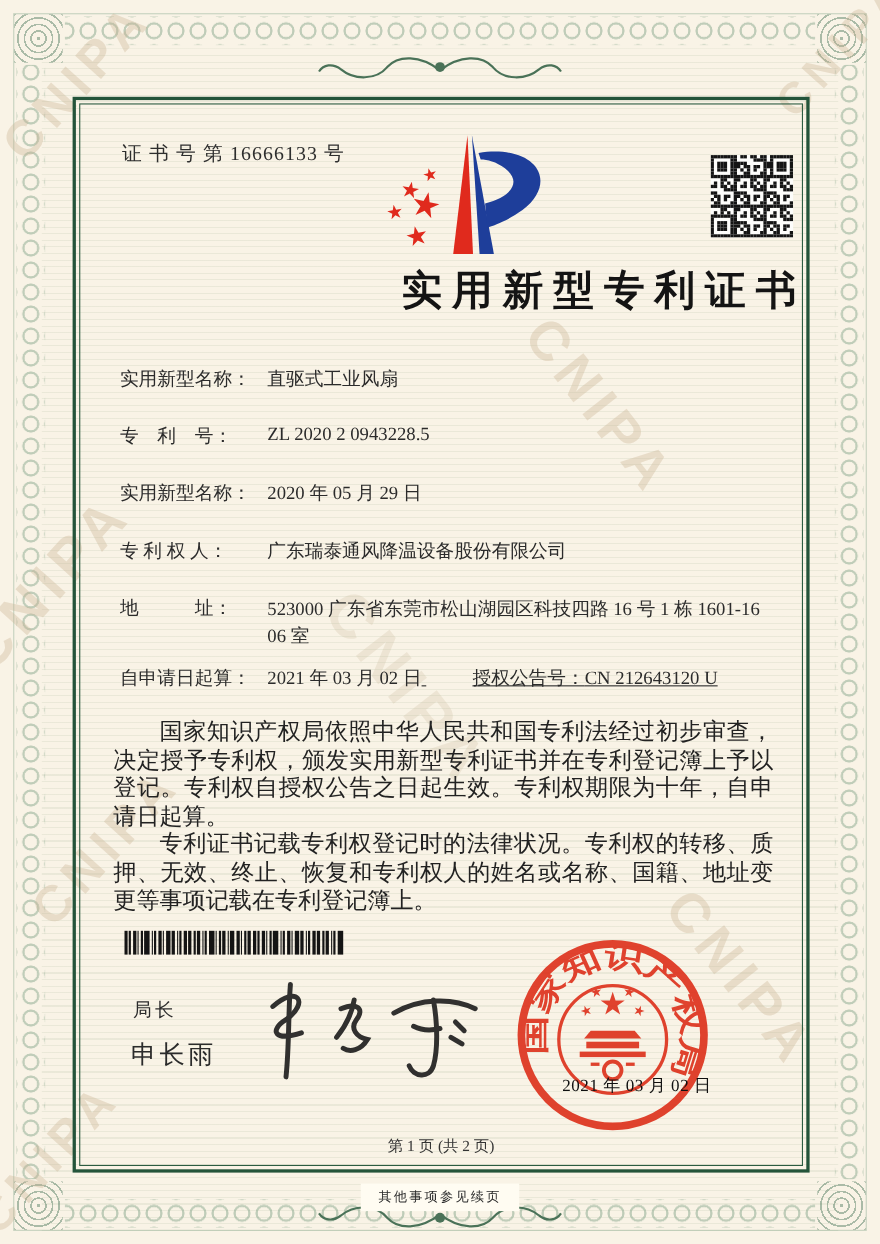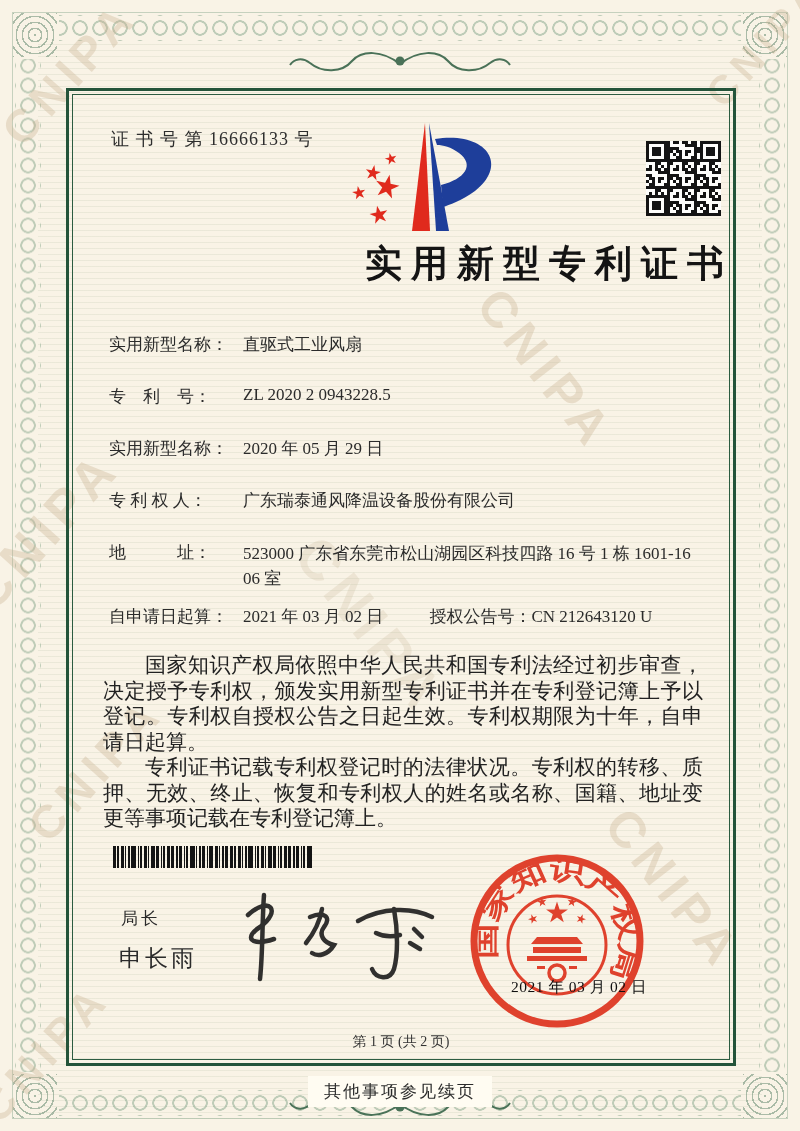--- a/index.html
+++ b/index.html
@@ -35,39 +35,39 @@
   .w8{left:-40px;top:1028px;font-size:44px;transform:rotate(-48deg);}
   
   .frame{position:absolute;left:66px;top:88px;width:664px;height:972px;
          border:3px solid #24543a;outline:1px solid #2c5c41;outline-offset:-7px;}
   .cert-no{position:absolute;left:42px;top:36px;font-size:18px;letter-spacing:1px;color:#2e2e2e;}
   .logo{position:absolute;left:268px;top:28px;}
   .qr{position:absolute;left:577px;top:50px;width:75px;height:75px;background:#fdfdfb;}
   .title{position:absolute;left:0;right:0;top:148px;text-align:right;font-size:37px;font-weight:700;
          letter-spacing:9px;padding-left:9px;color:#141414;}
   .fields{position:absolute;left:40px;right:30px;top:242px;font-size:17px;}
-  .frow{margin-bottom:29px;}
+  .frow{margin-bottom:29px;text-decoration:underline;}
   .flabel{display:inline-block;min-width:134px;vertical-align:top;}
   .fvalue{display:inline-block;vertical-align:top;}
   .addr .fvalue{width:452px;word-break:break-all;line-height:25px;}
   .addr{margin-bottom:14px;}
   .pair2{margin-left:42px;}
   .paras{position:absolute;left:34px;top:562px;width:600px;font-size:21px;line-height:25.5px;
          text-align:justify;color:#222;}
   .paras p{margin:0;text-indent:2em;}
   .barcode{position:absolute;left:44px;top:755px;width:206px;height:22px;}
   .officer-title{position:absolute;left:52px;top:816px;font-size:17px;letter-spacing:3px;}
   .officer-name{position:absolute;left:50px;top:852px;font-size:23px;letter-spacing:3px;}
   .signature{position:absolute;left:156px;top:790px;}
   .seal{position:absolute;left:398px;top:760px;width:180px;height:180px;}
   .seal-date{position:absolute;left:424px;top:886px;width:172px;text-align:center;
              font-size:15.5px;color:#101010;letter-spacing:.5px;}
   .page-num{position:absolute;left:0;right:0;top:942px;text-align:center;font-size:14px;color:#333;}
   .footer-note{position:absolute;left:0;right:0;top:1076px;text-align:center;}
-  .footer-note span{display:inline-block;background:#fffcf2;padding:4px 16px;font-size:17px;
+  .footer-note span{display:inline-block;background:#fffcf2;padding:4px 16px;font-size:12px;
                     letter-spacing:2px;color:#2b2b2b;}
 </style>
 </head>
 <body>
 
 <div class="page">
 
   <div class="lines"></div>
 
   <div class="deco">

